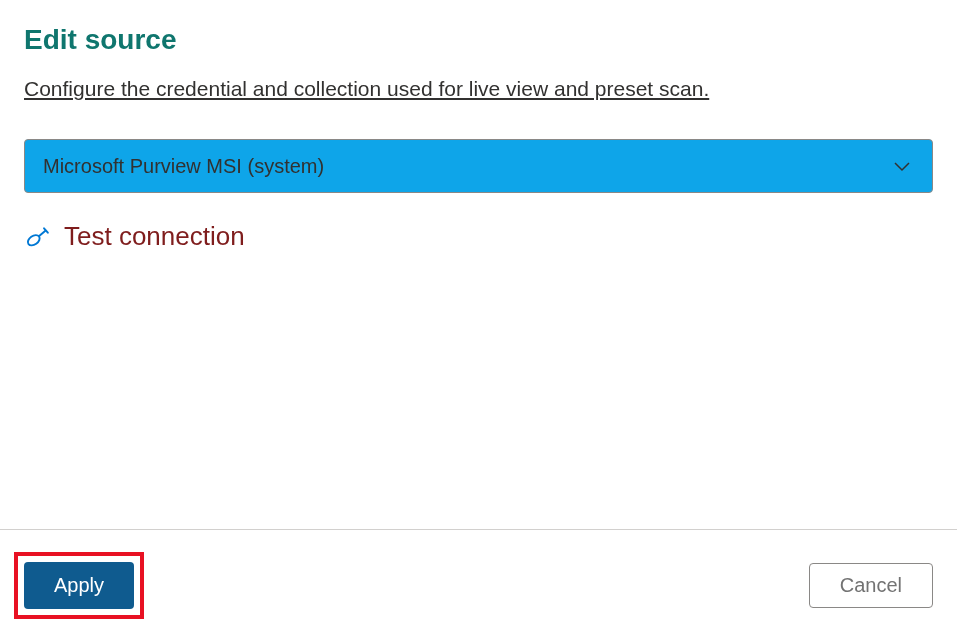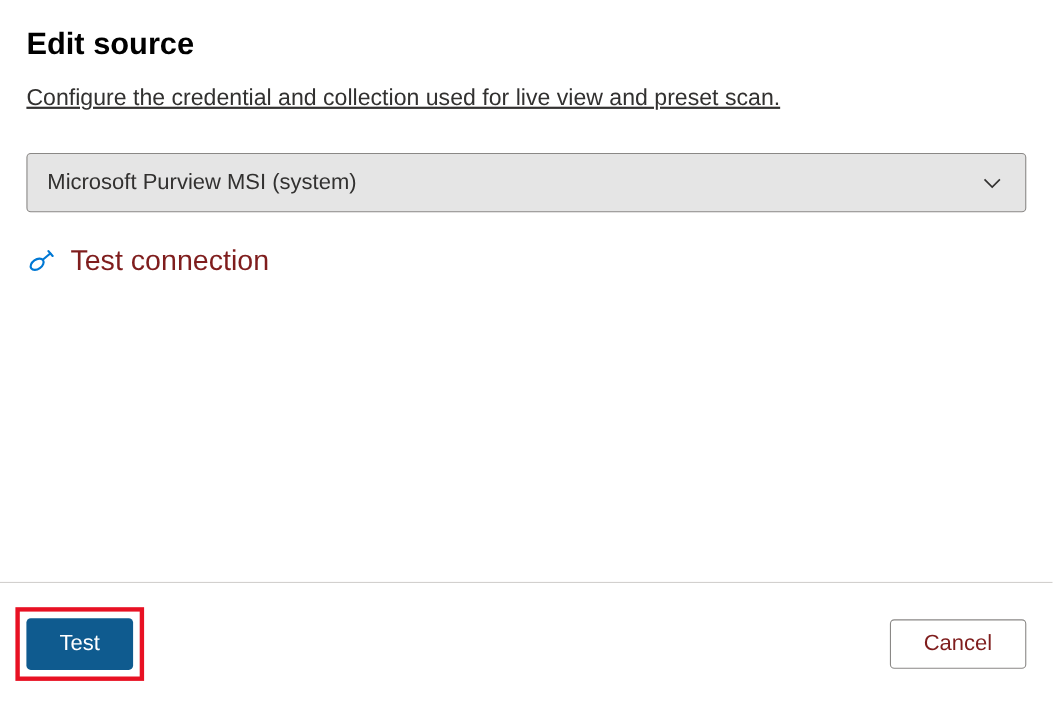--- a/index.html
+++ b/index.html
@@ -16,21 +16,21 @@
       padding: 24px 24px 0 24px;
       display: flex;
       flex-direction: column;
     }
     .content {
       flex: 1;
     }
     h1 {
       font-size: 28px;
       font-weight: 600;
-      color: #000000;
+      color: #0f766e;
       margin-bottom: 18px;
     }
     .description {
       font-size: 21px;
       color: #323130;
       margin-bottom: 36px;
       line-height: 1.4;
       text-decoration: underline;
     }
     .field-label {
@@ -41,21 +41,21 @@
       display: block;
     }
     .required {
       color: #a4262c;
       margin-left: 4px;
     }
     .dropdown {
       width: 100%;
       border: 1px solid #8a8886;
       border-radius: 4px;
-      background: #e5e5e5;
+      background: #0ea5e9;
       padding: 14px 18px;
       font-size: 20px;
       color: #323130;
       display: flex;
       align-items: center;
       justify-content: space-between;
       cursor: pointer;
       margin-bottom: 28px;
     }
     .chevron-down {
@@ -105,21 +105,21 @@
       border: none;
       padding: 12px 30px;
     }
     .btn-primary-wrapper {
       border: 4px solid #e81123;
       padding: 6px;
       display: inline-block;
     }
     .btn-secondary {
       background: #ffffff;
-      color: #7f1d1d;
+      color: #737373;
       border: 1px solid #8a8886;
     }
   </style>
 </head>
 <body>
 
 <div class="content">
   <h1>Edit source</h1>
   <p class="description">Configure the credential and collection used for live view and preset scan.</p>
 
@@ -136,16 +136,16 @@
       <line x1="14" y1="11" x2="20" y2="6"></line>
       <line x1="18.5" y1="4" x2="22" y2="8"></line>
     </svg>
     <span class="test-connection-text">Test connection</span>
   </div>
 
 </div>
 
 <div class="footer">
   <span class="btn-primary-wrapper">
-    <button class="btn btn-primary">Test</button>
+    <button class="btn btn-primary">Apply</button>
   </span>
   <button class="btn btn-secondary">Cancel</button>
 </div>
 
 </body></html>

